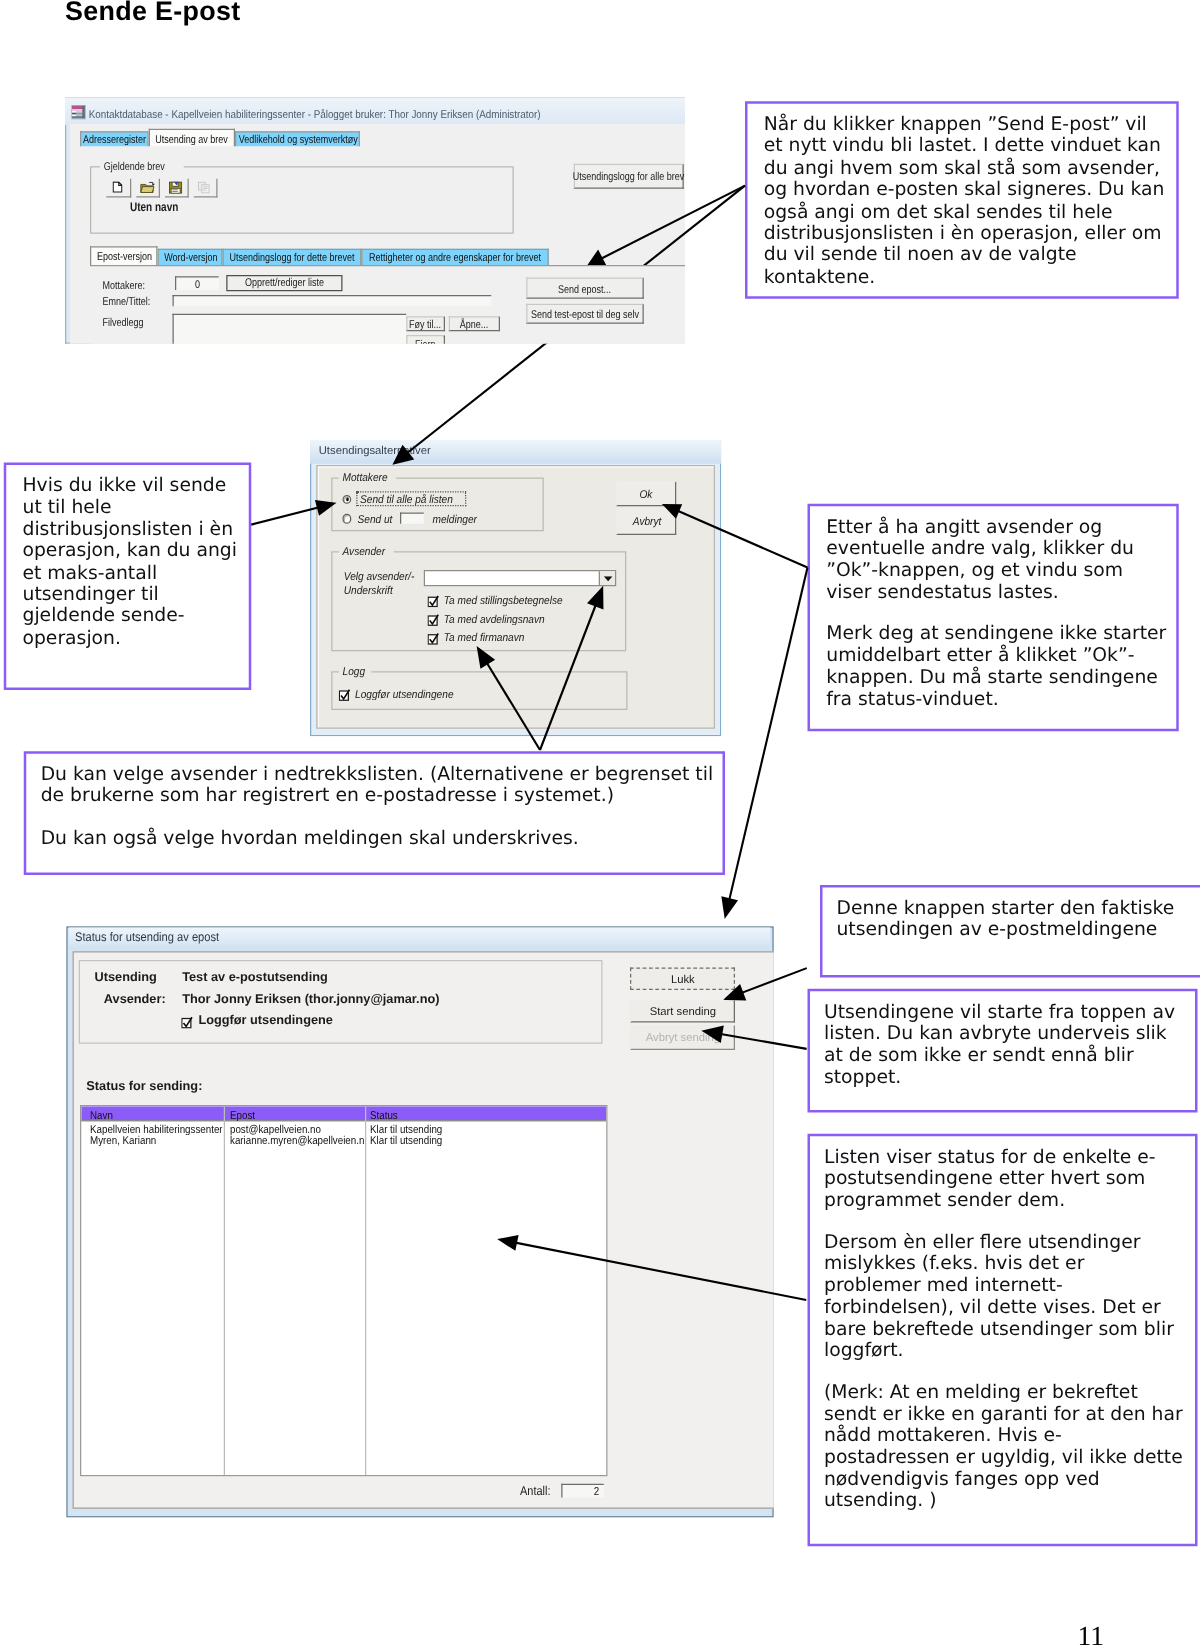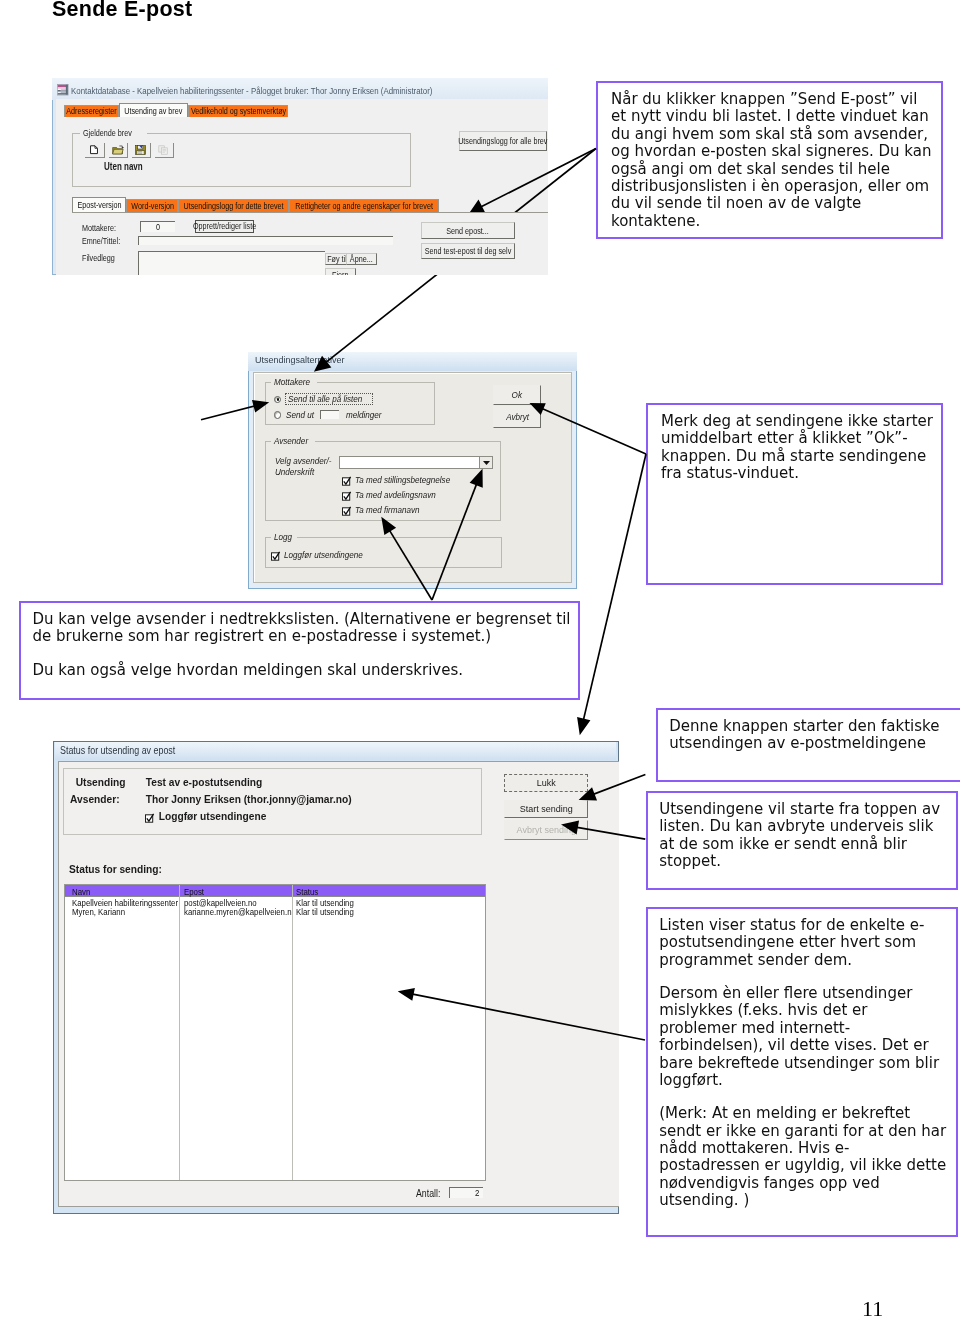--- a/index.html
+++ b/index.html
@@ -33,21 +33,21 @@
   #shot2 .btn{background:#eeedea;border:1px solid #eeedea;border-right:1.4px solid #6e6e69;border-bottom:1.4px solid #6e6e69;}
   #shot2 .titlebar .sx{transform:scaleX(1);}
   .tab{display:flex;align-items:center;justify-content:center;}
   .shot *{box-sizing:border-box;}
   .winframe{position:absolute;inset:0;background:#dfe9f4;
             border:1px solid #90b3d2;border-top:2px solid #5c7186;}
   .titlebar{position:absolute;left:0;right:0;top:0;height:18px;
             background:linear-gradient(#eef4fa,#dce8f4);}
   .titlebar .tbtext{position:absolute;left:24px;top:2px;font-size:9px;color:#4a5a6a;white-space:nowrap;}
   .client{position:absolute;background:#f0f0f0;}
-  .tab{position:absolute;background:#f97316;border:1px solid #9a9a93;
+  .tab{position:absolute;background:#7dd3fc;border:1px solid #9a9a93;
        border-bottom:none;font-size:9px;color:#111;text-align:center;
        white-space:nowrap;overflow:hidden;}
   .tab.active{background:#fbfbf9;border-color:#8d8d86;}
   .grp{position:absolute;border:1px solid #b9b9b2;}
   .grplabel{position:absolute;background:#f0f0f0;font-size:9px;padding:0 3px;color:#222;white-space:nowrap;}
   .btn{position:absolute;background:#efefed;border:1px solid #bdbdb7;
        border-right-color:#6e6e69;border-bottom-color:#6e6e69;
        font-size:9px;color:#1b1b1b;display:flex;align-items:center;justify-content:center;white-space:nowrap;}
   .btn.flat{border:1px solid #c9c9c3;border-right:1px solid #6e6e69;border-bottom:1px solid #6e6e69;}
   .field{position:absolute;background:#fff;border:1px solid #8d8d86;font-size:9px;color:#111;}
@@ -81,27 +81,27 @@
   #s1i1{left:16.2px;top:97.4px;width:54.2px;height:15.5px;z-index:3;}
   #s1i2{left:70.4px;top:100.0px;width:51.7px;height:12.9px;}
   #s1i3{left:122.1px;top:100.0px;width:110.5px;height:12.9px;}
   #s1i4{left:232.6px;top:100.0px;width:150px;height:12.9px;}
   #s1innerpane{position:absolute;left:16.2px;top:112.1px;width:478px;height:88px;
                background:#f0f0f0;border-top:1px solid #9a9a93;z-index:2;}
   #s1client > .lbl,#s1client > .field,#s1client > .btn{z-index:4;}
   #s1l1{left:25.7px;top:123.6px;}
   #s1f1{left:83.7px;top:121.6px;width:35.7px;height:10.9px;text-align:center;
         display:flex;align-items:center;justify-content:center;}
-  #s1editlist{left:139px;top:120.8px;width:59px;height:12.4px;border:1px solid #4f4f4b;}
+  #s1editlist{left:125px;top:120.8px;width:93px;height:12.4px;border:1px solid #4f4f4b;}
   #s1l2{left:25.7px;top:136.7px;}
   #s1f2{left:82.2px;top:136.1px;width:255.2px;height:9.9px;}
   #s1l3{left:25.7px;top:153.9px;}
   #s1f3{left:82.2px;top:151.8px;width:186.7px;height:48.3px;}
   #s1add{left:268.9px;top:153.6px;width:31px;height:12.4px;}
-  #s1open{left:290px;top:153.6px;width:31px;height:12.4px;}
+  #s1open{left:303px;top:153.6px;width:41px;height:12.4px;}
   #s1rm{left:268.9px;top:169.0px;width:31px;height:12.4px;}
   #s1send{left:365.2px;top:122.4px;width:93.4px;height:17.5px;}
   #s1sendtest{left:365.2px;top:143.1px;width:93.4px;height:16.8px;}
 
   
   .radio{position:absolute;width:7.4px;height:7.4px;border-radius:50%;
          background:#fcfcfc;border:1px solid #5f5f5c;box-shadow:inset 1px 1px 0 #b9b9b4;}
   .radio.checked::after{content:"";position:absolute;left:1.7px;top:1.7px;width:2.4px;height:2.4px;
          border-radius:50%;background:#0f0f0f;}
   .chk{position:absolute;width:8px;height:8.5px;}
@@ -154,21 +154,21 @@
   #s3client{left:5.2px;top:20.1px;width:659px;height:446px;background:#f1f0ee;
             border:1px solid #9f9f99;}
   #shot3 .sx{transform:scaleX(1);}
   #shot3 #s3list .sx{transform:scaleX(0.86);}
   #shot3 #s3cl .sx,#shot3 #s3cf .sx{transform:scaleX(0.86);}
   #shot3 .lbl{font-size:10.2px;}
   #shot3 .lbl.bold{font-weight:bold;}
   #s3g1{left:4.2px;top:6.5px;width:418.4px;height:66.5px;border:1px solid #c3c3bd;background:#f1f0ee;}
   #s3l1{left:16.6px;top:14.9px;}
   #s3v1{left:86.7px;top:14.9px;}
-  #s3l2{left:11px;top:31.9px;}
+  #s3l2{left:24px;top:31.9px;}
   #s3v2{left:86.7px;top:31.9px;}
   #s3chk{left:86.3px;top:51.2px;}
   #s3chkl{left:99.7px;top:48.8px;}
   #s3lukk{left:445px;top:12.3px;width:84.4px;height:17.5px;background:#eeedea;
           border:1px dashed #6e6e69;}
   #s3start{left:445px;top:38px;width:84.4px;height:17.8px;background:#eeedea;
           border:1px solid #eeedea;border-right:1.4px solid #6e6e69;border-bottom:1.4px solid #6e6e69;}
   #s3abort{left:445px;top:58.6px;width:84.4px;height:20px;background:#eeedea;
           border:1px solid #eeedea;border-right:1.4px solid #8c8c86;border-bottom:1.4px solid #8c8c86;
           color:#b3b3ad;}
@@ -194,21 +194,25 @@
 </style>
 </head>
 <body>
 
 <div class="page">
   <div id="title">Sende E-post</div>
 
   <div class="callout" id="co1">
     <p>Når du klikker knappen ”Send E-post” vil et nytt vindu bli lastet. I dette vinduet kan du angi hvem som skal stå som avsender, og hvordan e-posten skal signeres. Du kan også angi om det skal sendes til hele distribusjonslisten i èn operasjon, eller om du vil sende til noen av de valgte kontaktene.</p>
   </div>
+  <div class="callout" id="co2">
+    <p>Hvis du ikke vil sende ut til hele distribusjonslisten i èn operasjon, kan du angi et maks-antall utsendinger til gjeldende sende-operasjon.</p>
+  </div>
   <div class="callout" id="co3">
+    <p>Etter å ha angitt avsender og eventuelle andre valg, klikker du ”Ok”-knappen, og et vindu som viser sendestatus lastes.</p>
     <p>Merk deg at sendingene ikke starter umiddelbart etter å klikket ”Ok”-knappen.  Du må starte sendingene fra status-vinduet.</p>
   </div>
   <div class="callout" id="co4">
     <p>Du kan velge avsender i nedtrekkslisten. (Alternativene er begrenset til de brukerne som har registrert en e-postadresse i systemet.)</p>
     <p>Du kan også velge hvordan meldingen skal underskrives.</p>
   </div>
   <div class="callout" id="co5">
     <p>Denne knappen starter den faktiske utsendingen av e-postmeldingene</p>
   </div>
   <div class="callout" id="co6">

